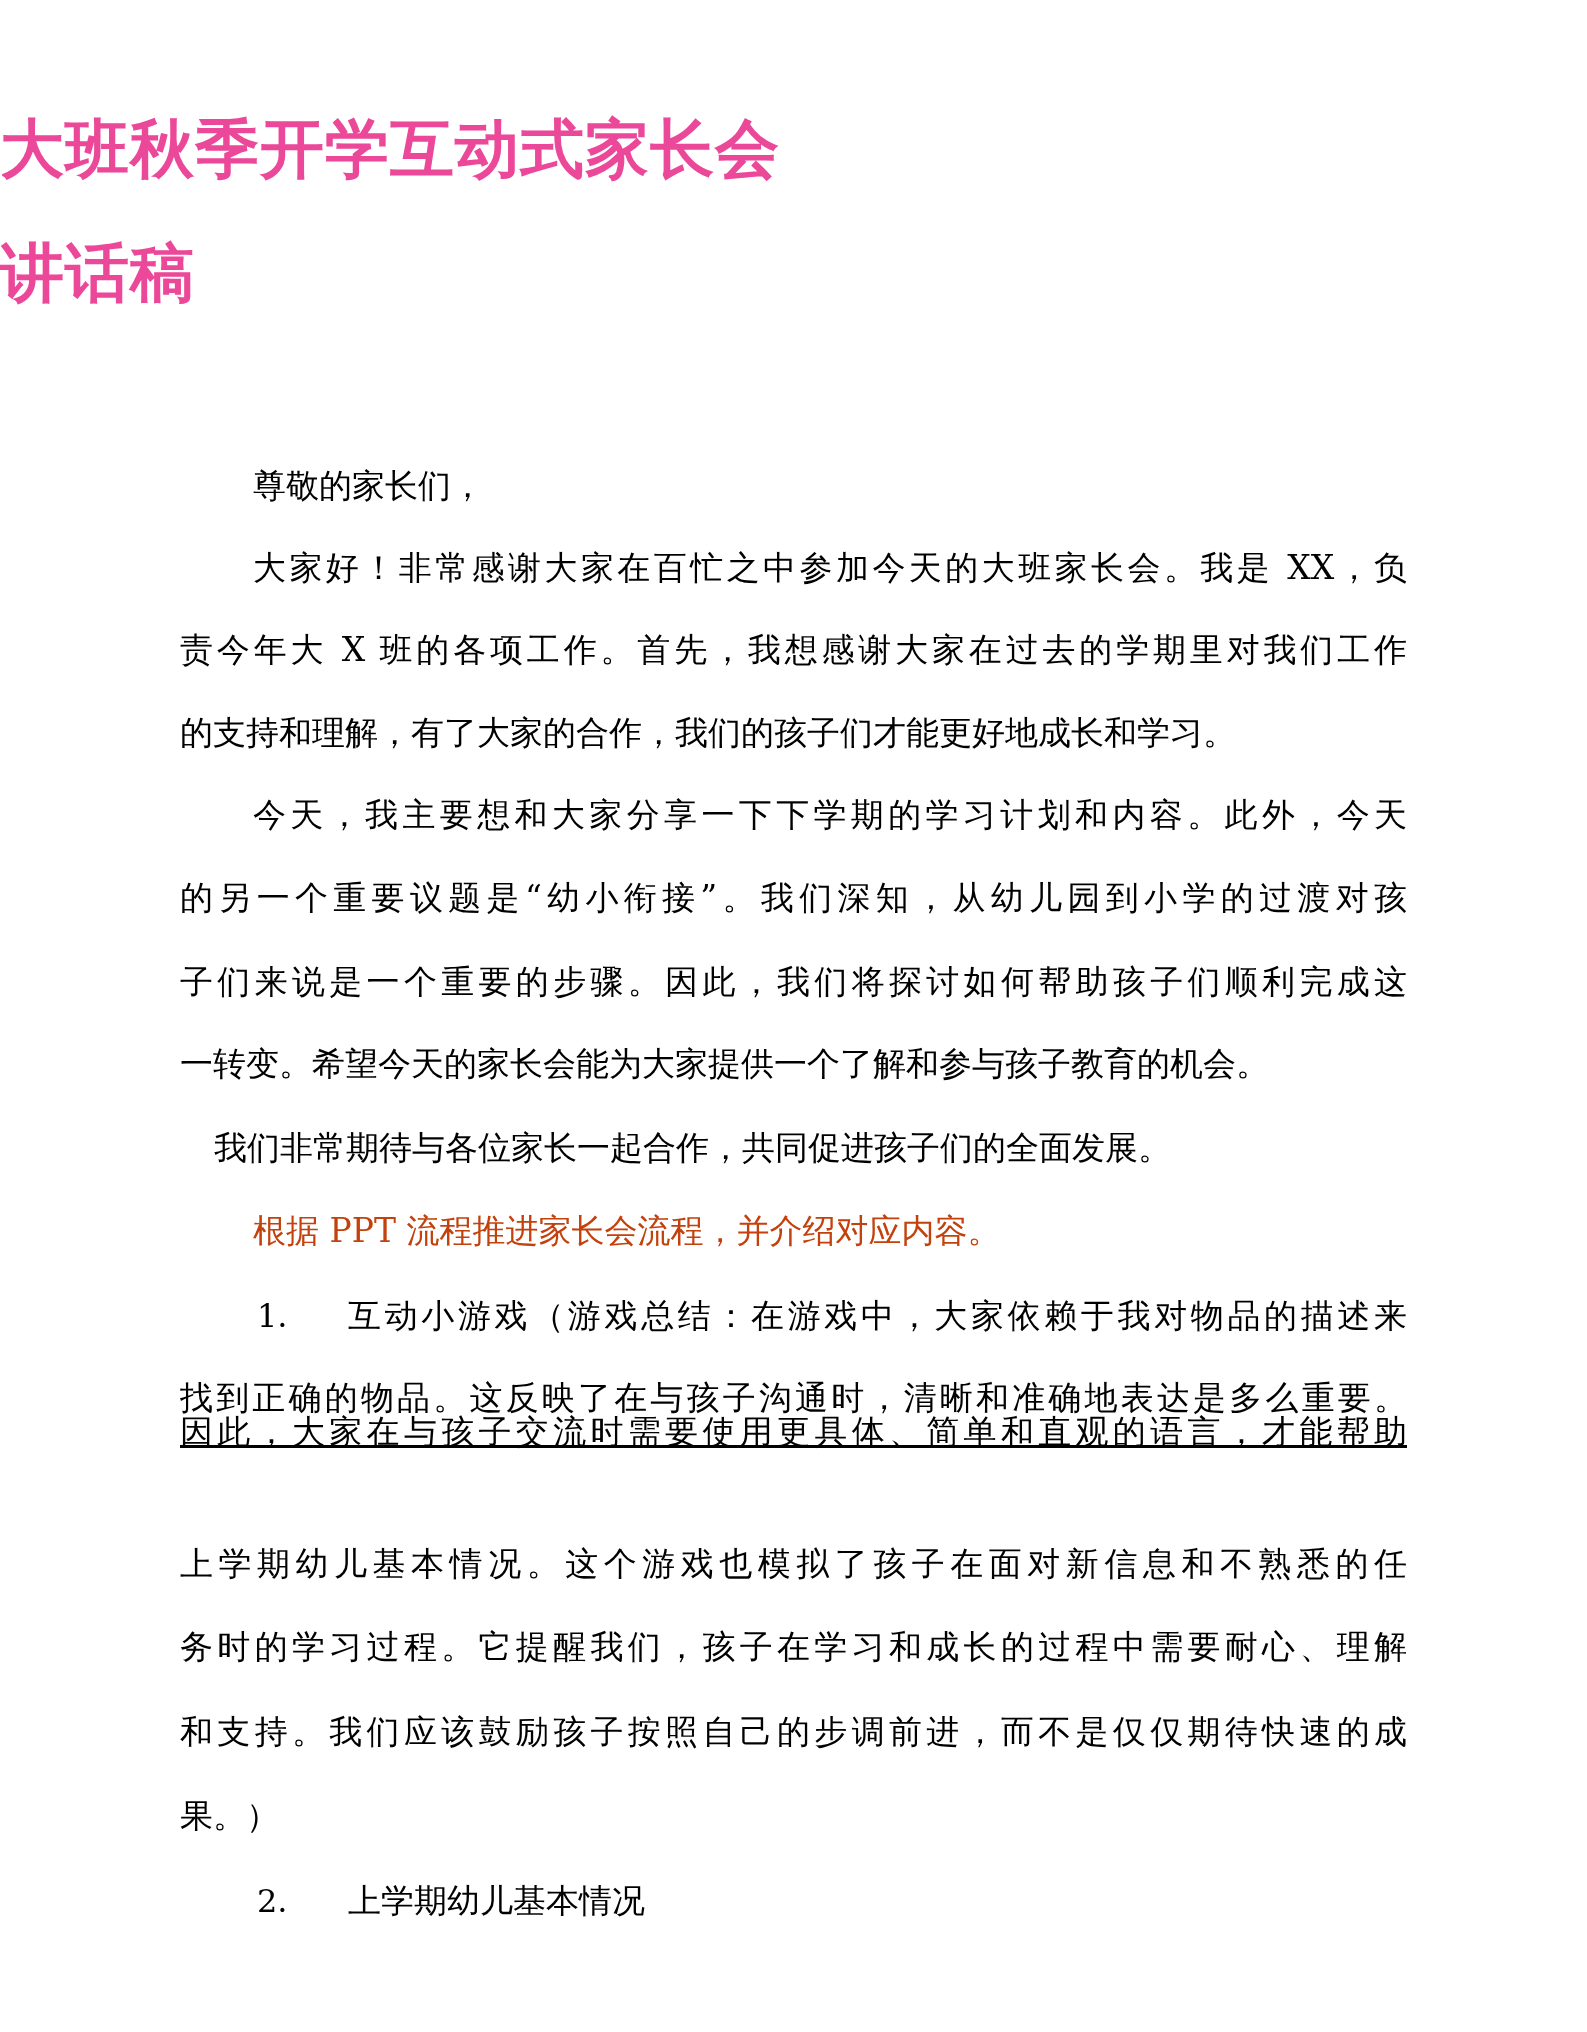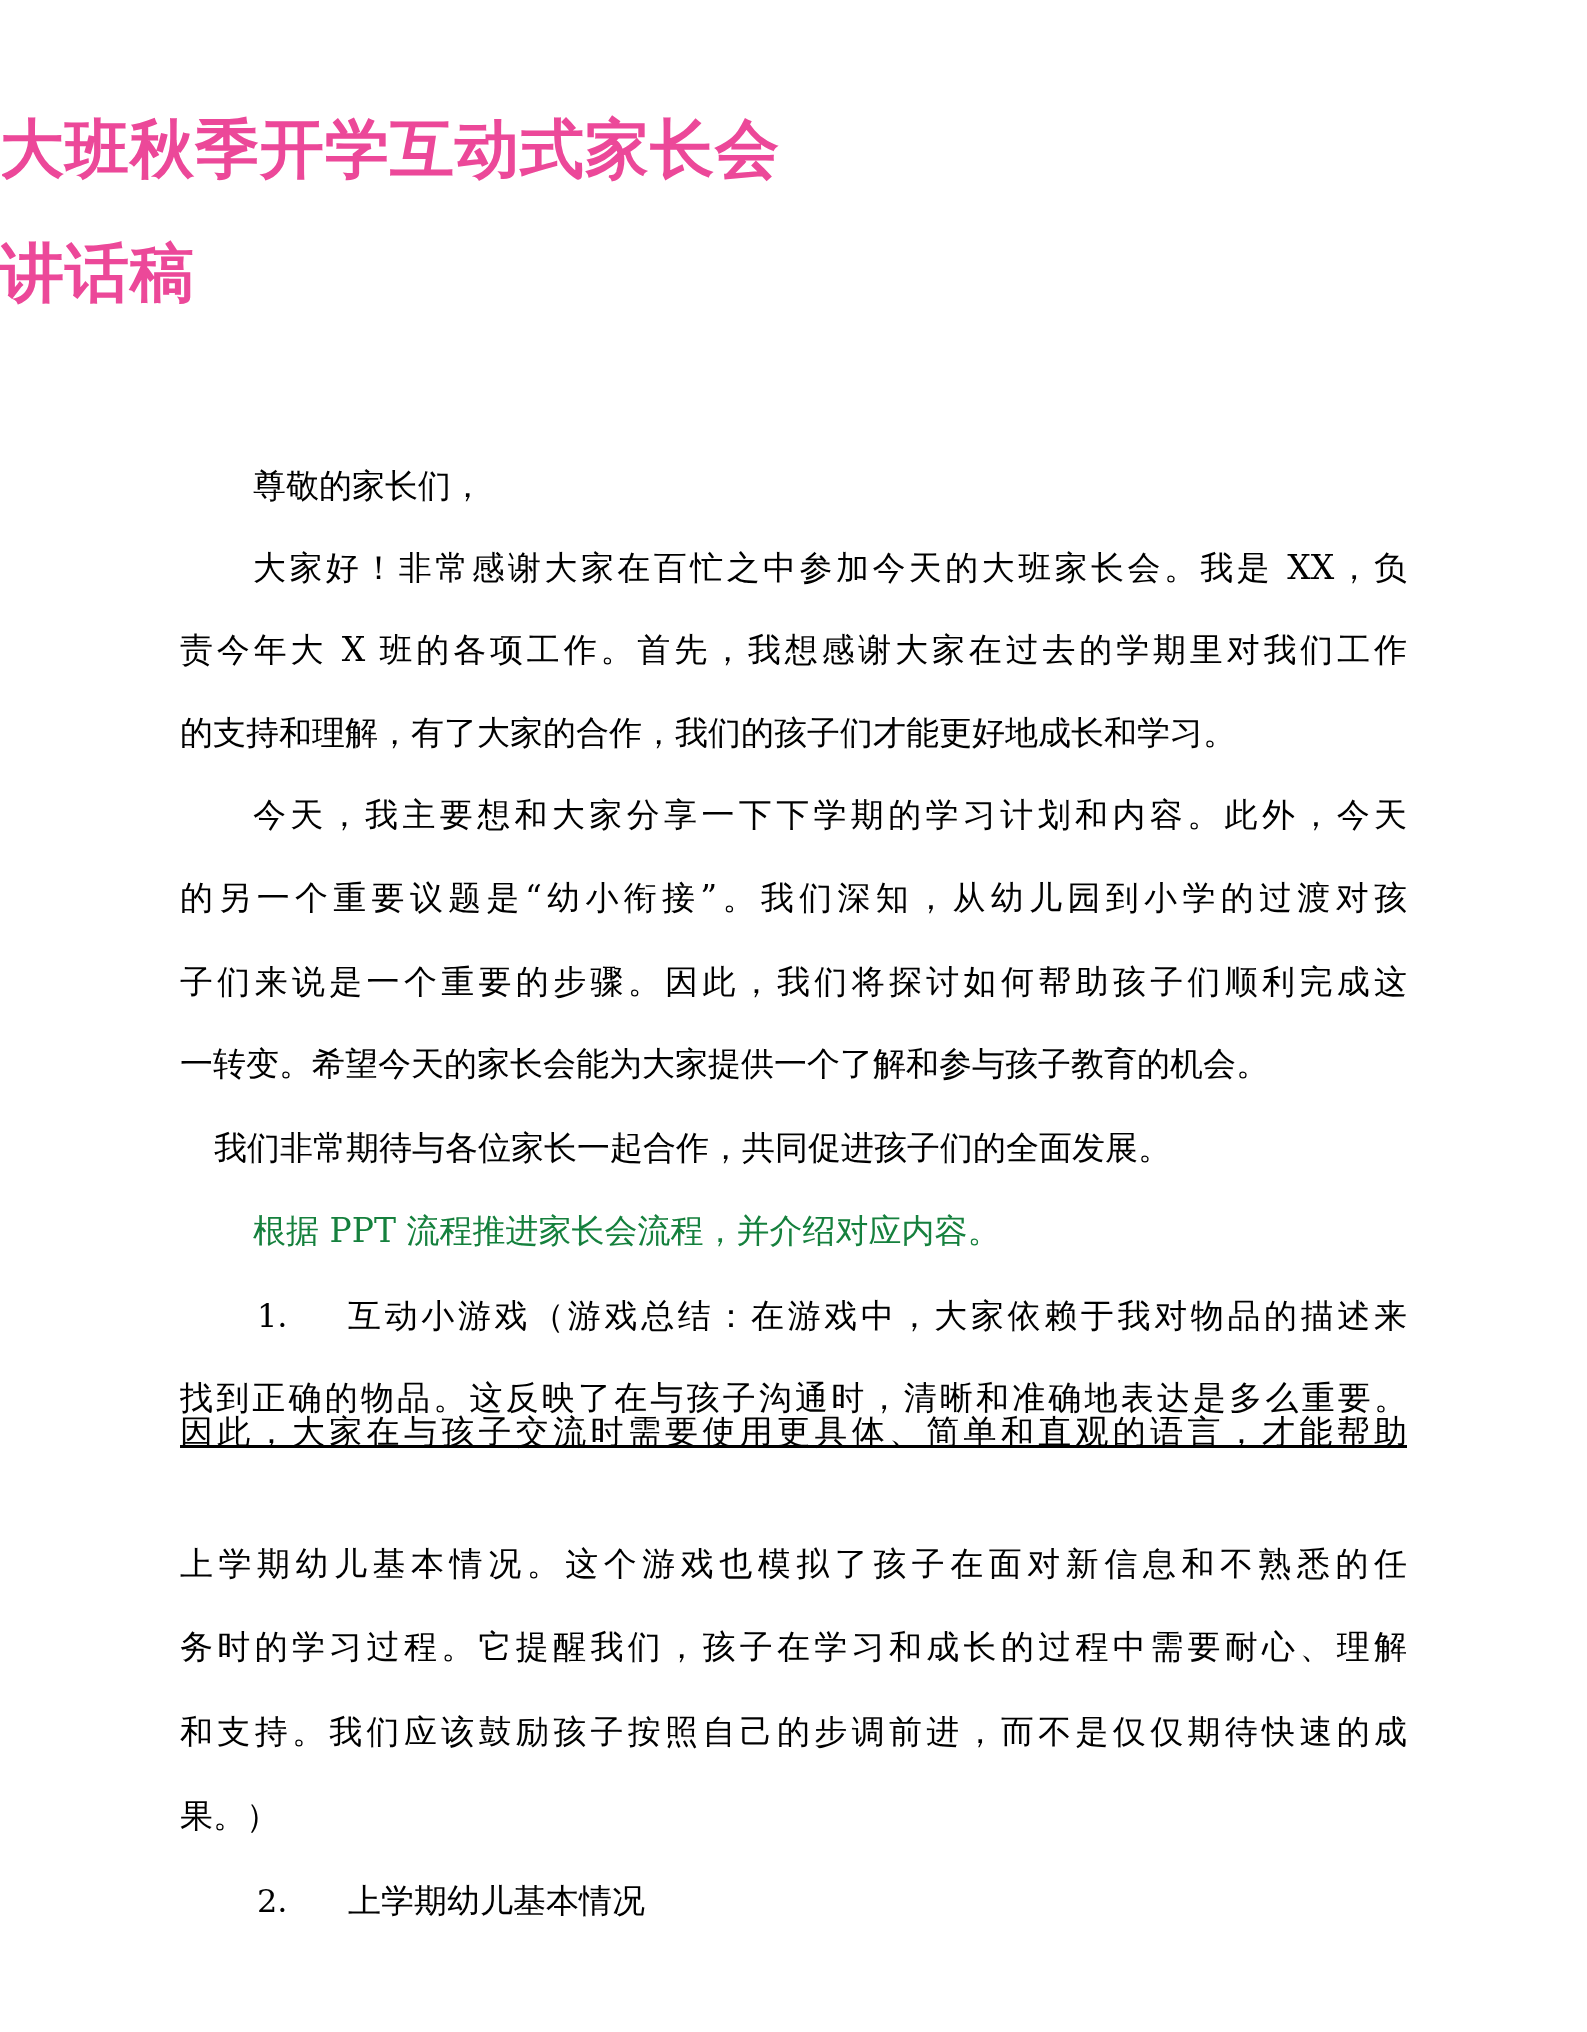--- a/index.html
+++ b/index.html
@@ -7,21 +7,21 @@
          font-family: "DejaVu Serif", "Liberation Serif", serif; color:#000; }
   .page { position:absolute; left:0; top:0; width:1587px; height:2032px; background:#fff; }
   .title { position:absolute; left:0; width:1587px; text-align:left;
            color:#ec4899; font-size:64px; line-height:72px; font-weight:bold; letter-spacing:1px; }
   .t1 { top:113px; }
   .t2 { top:237px; }
   .line { position:absolute; left:180px; width:1227px; font-size:33px; line-height:40px;
           white-space:nowrap; height:40px; }
   .just { text-align:justify; text-align-last:justify; }
   .indent { left:253px; width:1154px; }
-  .blue { color:#15803d; }
+  .blue { color:#c2410c; }
   .num { position:absolute; left:257px; font-size:32px; line-height:40px; }
   .after-num { left:348px; width:1059px; }
 </style>
 </head>
 <body>
 
 <div class="page">
 
   <div class="title t1">大班秋季开学互动式家长会</div>
   <div class="title t2">讲话稿</div>

